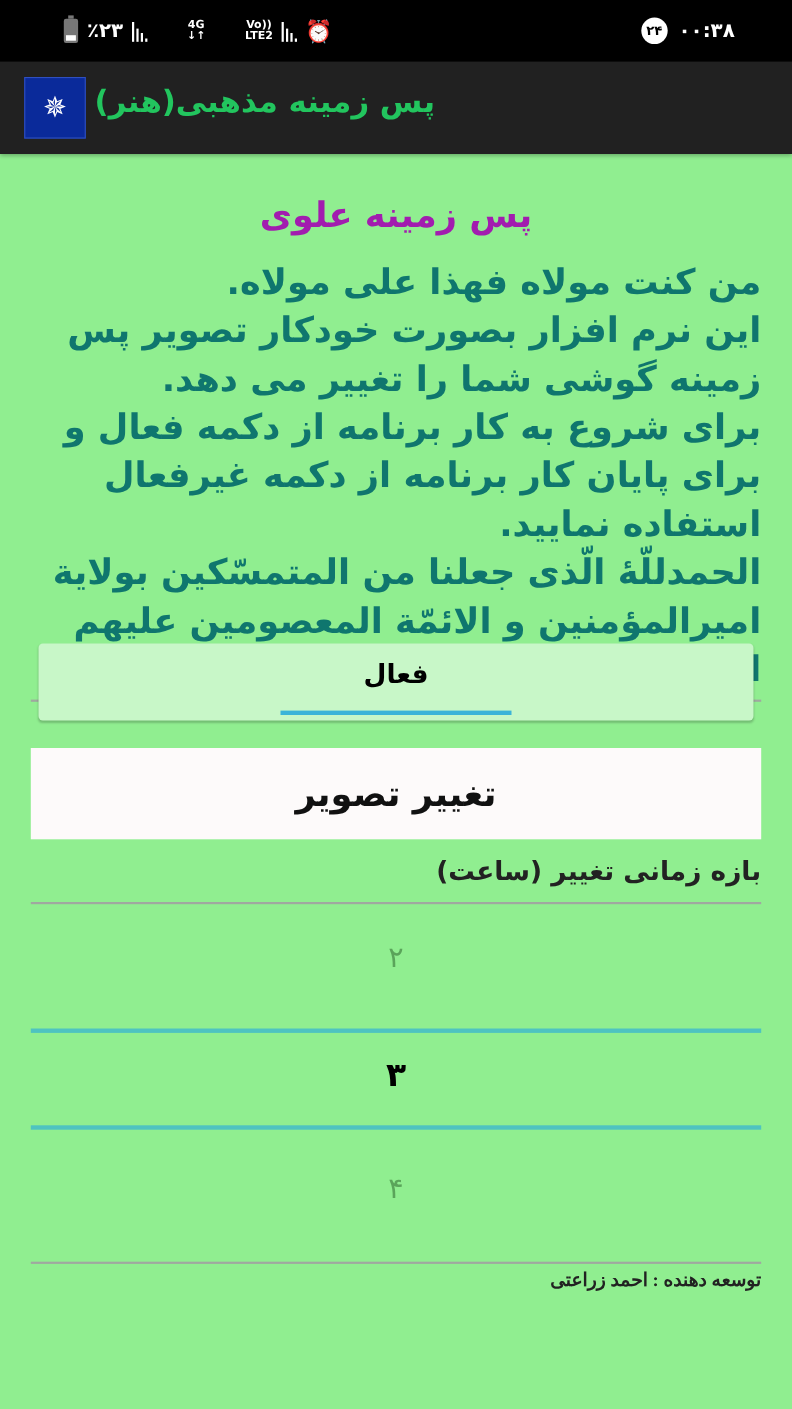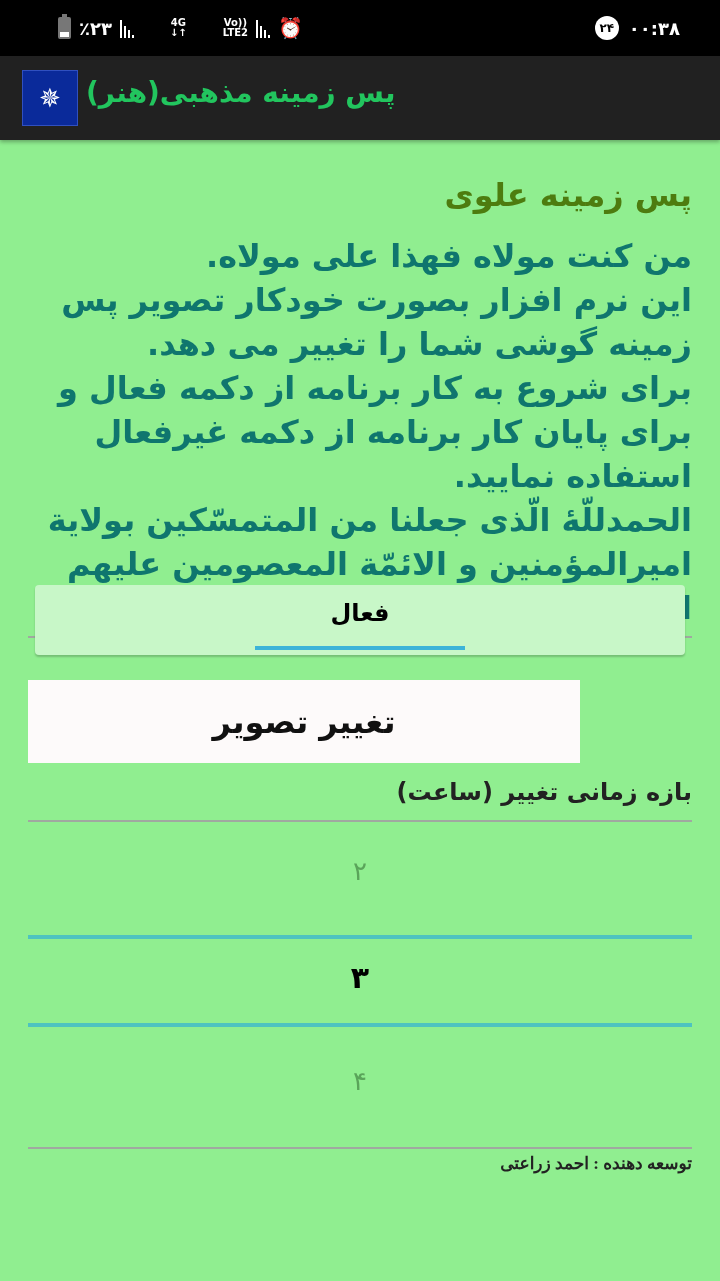--- a/index.html
+++ b/index.html
@@ -8,38 +8,38 @@
 
   .status-bar { position: absolute; left: 0; top: 0; width: 720px; height: 68px; background: #000; color: #fff; }
   .status-left { position: absolute; left: 58px; top: 14px; height: 28px; display: flex; align-items: center; gap: 8px; font-size: 18px; font-weight: bold; }
   .battery { width: 13px; height: 22px; border: 2px solid #777; border-radius: 2px; position: relative; background: #777; }
   .battery::before { content: ""; position: absolute; top: -5px; left: 2px; width: 5px; height: 3px; background: #777; }
   .battery::after { content: ""; position: absolute; bottom: 0; left: 0; right: 0; height: 5px; background: #fff; }
   .signal { display: flex; align-items: flex-end; gap: 2px; height: 20px; }
   .signal span { width: 2px; background: #fff; display: block; }
   .netlabel { font-size: 10px; line-height: 10px; text-align: center; font-weight: bold; margin-left: 28px; }
   .alarm { font-size: 20px; }
-  .status-right { position: absolute; right: 40px; top: 14px; height: 28px; display: flex; align-items: center; gap: 10px; font-size: 18px; font-weight: bold; }
+  .status-right { position: absolute; right: 52px; top: 14px; height: 28px; display: flex; align-items: center; gap: 10px; font-size: 18px; font-weight: bold; }
   .notif-badge { width: 24px; height: 24px; border-radius: 50%; background: #fff; color: #000; font-size: 12px; display: flex; align-items: center; justify-content: center; font-weight: bold; }
 
   .app-bar { position: absolute; left: 0; top: 56px; width: 720px; height: 84px; background: #212121; box-shadow: 0 2px 4px rgba(0,0,0,0.3); }
   .app-logo { position: absolute; left: 22px; top: 14px; width: 56px; height: 56px; background: #0a2a9a; display: flex; align-items: center; justify-content: center; color: #fff; font-size: 26px; border: 1px solid #3050c0; }
   .app-title { position: absolute; left: 86px; top: 20px; color: #22c55e; font-size: 28px; font-weight: bold; direction: rtl; }
 
   .main { position: absolute; left: 28px; top: 140px; width: 664px; direction: rtl; }
-  .heading { margin-top: 36px; font-size: 32px; font-weight: bold; color: #4d7c0f; text-align: right; padding-right: 0; }
+  .heading { margin-top: 36px; font-size: 32px; font-weight: bold; color: #a21caf; text-align: center; padding-right: 0; }
   .desc { margin-top: 20px; font-size: 32px; line-height: 44px; color: #0f766e; text-align: right; font-weight: bold; }
   .divider { height: 2px; background: #a0a8a0; }
   .divider-top { margin-top: 6px; }
 
   .toggle-wrap { position: absolute; left: 7px; top: 445px; width: 650px; height: 70px; background: #c8f7c8; border-radius: 4px; box-shadow: 0 2px 2px rgba(0,0,0,0.2); }
   .toggle-label { position: absolute; left: 0; right: 0; top: 14px; text-align: center; font-size: 24px; color: #000; font-weight: bold; }
   .toggle-underline { position: absolute; left: 220px; width: 210px; top: 61px; height: 4px; background: #3cb4d8; }
 
-  .change-btn { position: absolute; left: 0; top: 540px; width: 552px; height: 83px; background: #fdfafa; display: flex; align-items: center; justify-content: center; font-size: 32px; font-weight: bold; color: #111; }
+  .change-btn { position: absolute; left: 0; top: 540px; width: 664px; height: 83px; background: #fdfafa; display: flex; align-items: center; justify-content: center; font-size: 32px; font-weight: bold; color: #111; }
   .interval-label { position: absolute; right: 0; top: 638px; font-size: 24px; color: #222; font-weight: bold; }
   .divider-2 { position: absolute; left: 0; width: 664px; top: 680px; }
 
   .picker { position: absolute; left: 0; top: 682px; width: 664px; height: 326px; }
   .picker-item { position: absolute; left: 0; width: 664px; text-align: center; font-size: 26px; }
   .pi-prev { top: 34px; color: #5aa45a; }
   .pi-cur { top: 138px; color: #000; font-weight: bold; font-size: 30px; }
   .pi-next { top: 244px; color: #5aa45a; }
   .picker-line { position: absolute; left: 0; width: 664px; height: 4px; background: #4ec3c0; }
   .pl1 { top: 113px; }

